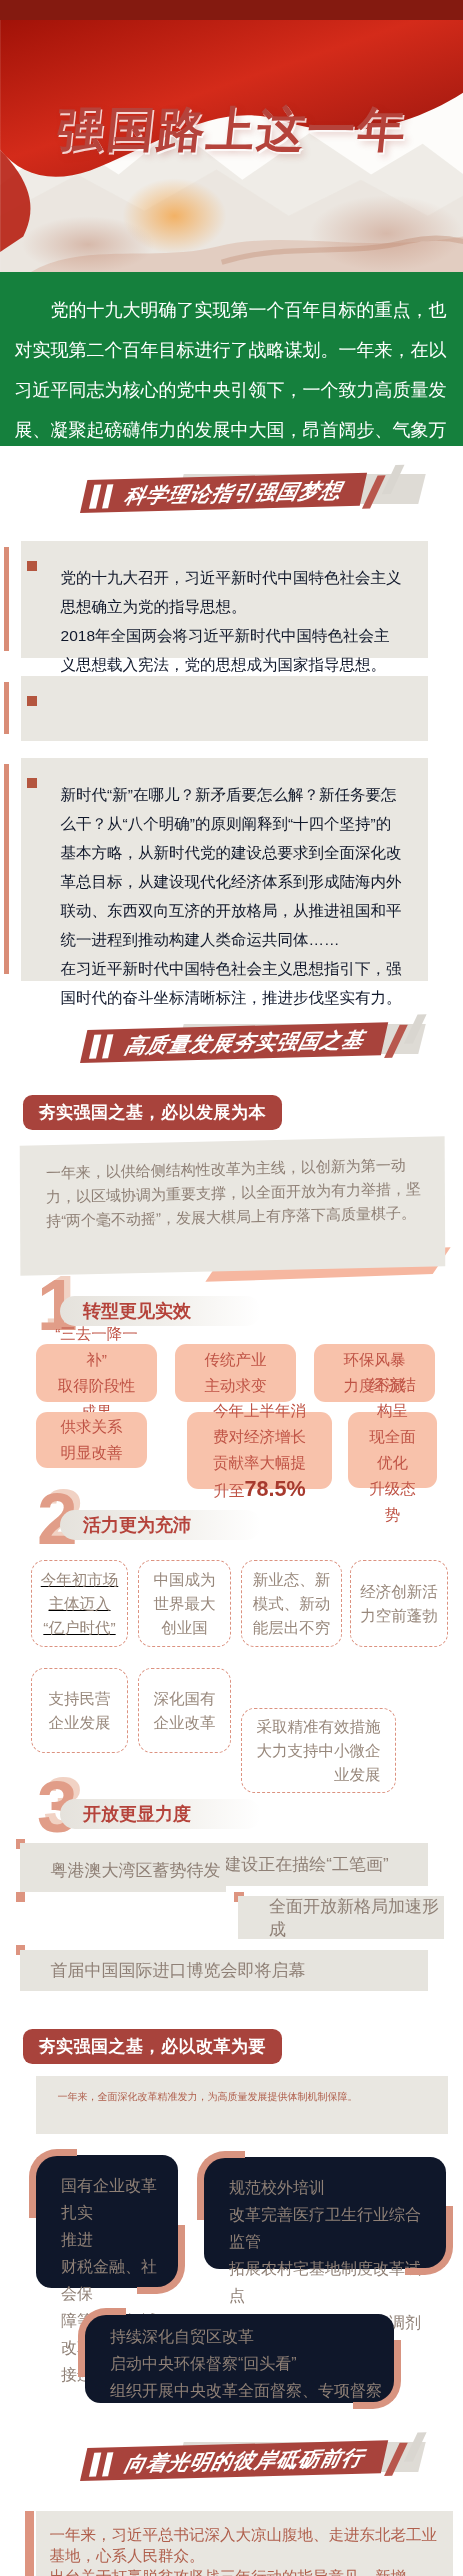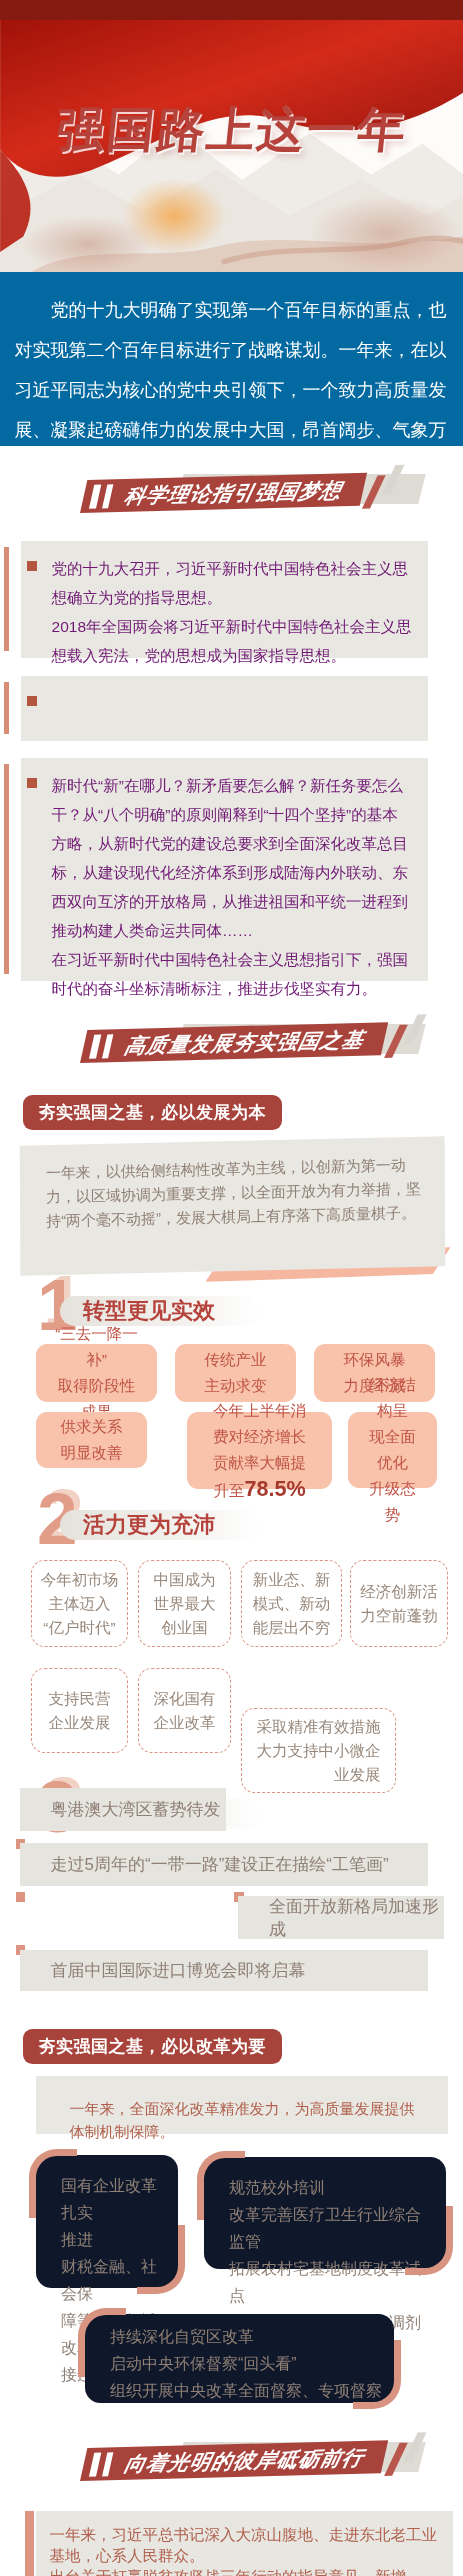--- a/index.html
+++ b/index.html
@@ -14,21 +14,21 @@
   #hero svg{position:absolute;left:0;top:0;}
   #hero-title{position:absolute;left:0;top:78px;width:464px;text-align:center;
     font-size:48px;font-weight:bold;color:#b5433b;letter-spacing:2.1px;
     transform:skewX(-6deg);
     text-shadow:1.5px 1.5px 0 rgba(255,255,255,.8),4.1px 4.1px 7.2px rgba(150,40,30,.25);}
   .glow{position:absolute;left:118px;top:155px;width:113px;height:82px;
     background:radial-gradient(ellipse at center,rgba(245,160,60,.75),rgba(245,160,60,0) 65%);}
   .wallblob{position:absolute;background:radial-gradient(ellipse at center,rgba(190,130,105,.45),rgba(190,130,105,0) 70%);}
 
   
-  #intro{left:0;top:272px;width:464px;height:174px;background:#0369a1;box-sizing:border-box;
+  #intro{left:0;top:272px;width:464px;height:174px;background:#15803d;box-sizing:border-box;
     padding:17.5px 14.4px 0 14.4px;}
   #intro p{margin:0;color:#fff;font-size:18px;line-height:40px;text-indent:2em;}
 
   
   .sec-banner{height:46px;}
   .sb-back{position:absolute;left:100px;top:-6.2px;width:242px;height:30px;background:#dedbd5;
     transform:skewX(-14deg);}
   .sb-red{position:relative;display:inline-flex;align-items:center;height:33px;
     padding:0 20.6px 0 8.2px;background:#a8433c;transform:skewX(-14deg) rotate(-1.5deg);
     transform-origin:left bottom;}
@@ -36,42 +36,42 @@
   .sb-red .bt{color:#fff;font-weight:bold;font-size:20.6px;letter-spacing:1px;margin-left:8.2px;
     font-style:italic;white-space:nowrap;}
   .sb-slash1{position:absolute;top:3.1px;right:-15.5px;width:8.2px;height:33px;background:#b8574d;
     transform:skewX(-14deg);}
   .sb-slash2{position:absolute;top:-7.2px;right:-33px;width:9.3px;height:29px;background:#d9d6d0;
     transform:skewX(-14deg);}
 
   
   .bcard{background:#e9e7e1;width:407px;left:20.6px;box-sizing:border-box;
     padding:13.4px 15.5px 0 31px;}
-  .bcard .txt{color:#701a75;font-size:15.5px;line-height:29px;margin:0;}
+  .bcard .txt{color:#0f172a;font-size:15.5px;line-height:29px;margin:9px;}
   .bcard .bullet{position:absolute;left:6.2px;top:19.6px;width:10.3px;height:10.3px;background:#b4563f;}
   .bcard .vbar{position:absolute;left:-16.5px;top:6.2px;bottom:7.2px;width:4.6px;background:#d98d77;}
 
   
   .pill{left:23px;background:#a8433c;color:#fff;font-weight:bold;font-size:17px;
     padding:6.2px 15.5px;border-radius:9.3px;letter-spacing:0.5px;}
 
   
   #leadwrap{left:19.6px;top:1141px;width:425px;height:130px;}
   #lead-shadow{position:absolute;right:5.2px;bottom:-7.2px;width:222px;height:27px;
     background:#f6b7a0;transform:skewX(-35deg) rotate(-2deg);}
   #lead-body{position:absolute;left:0;top:0;width:100%;height:100%;background:#e9e7e1;
     transform:rotate(-1.3deg) skewX(-1deg);box-sizing:border-box;padding:15.5px 23px 0 26px;}
   #lead-body .txt{color:#8f8076;font-size:15px;line-height:24px;margin:0;}
 
   
   .bignum{font-size:73px;font-weight:900;color:#e19d88;line-height:1;
     text-shadow:6.2px -4.1px 0 #f1d2c4;left:37px;}
   .numlabel{left:60px;width:201px;height:30px;border-radius:15.5px;
     background:linear-gradient(90deg,#e5e2dc 0%,#f2f0ec 55%,rgba(255,255,255,0) 100%);
-    color:#b5433b;font-weight:bold;font-size:22px;line-height:30px;padding-left:23px;
+    color:#b5433b;font-weight:bold;font-size:18px;line-height:30px;padding-left:23px;
     box-sizing:border-box;}
 
   
   .sbox{background:#f8c2ab;border-radius:11.3px;box-sizing:border-box;
     display:flex;align-items:center;justify-content:center;text-align:center;}
   .sbox .txt{color:#bf5345;font-size:15.5px;line-height:26px;margin:16px;}
   .sbox strong{font-size:21.6px;color:#a73a2e;}
 
   
   .dbox{border:1.5px dashed #dc9280;border-radius:13.4px;background:#fff;box-sizing:border-box;
@@ -79,21 +79,21 @@
   .dbox .txt{color:#98887c;font-size:15.5px;line-height:24px;margin:0;}
 
   
   .gbar{background:#e6e4de;box-sizing:border-box;color:#8f8076;font-size:17px;
     display:flex;align-items:center;padding-left:31px;}
   .gsq{width:9.8px;height:9.8px;background:#dd9480;}
 
   
   #reformlead{left:36px;top:2076px;width:412px;height:58px;background:#e9e7e1;
     box-sizing:border-box;padding:9.3px 15.5px 0 21.6px;}
-  #reformlead .txt{color:#b0604d;font-size:15px;line-height:23px;margin:12px;}
+  #reformlead .txt{color:#b0604d;font-size:10px;line-height:23px;margin:0;}
   .arcbox{background:#0f172a;border-radius:15.5px;box-sizing:border-box;padding:16.5px 10.3px 0 25px;}
   .arcbox .txt{color:#8f8076;font-size:16px;line-height:27px;margin:0;}
   .arc-tl{position:absolute;left:-7.2px;top:-6.2px;width:41px;height:62px;
     border-left:7.7px solid #d89480;border-top:7.7px solid #d89480;border-top-left-radius:28px;}
   .arc-br{position:absolute;right:-7.2px;bottom:-6.2px;width:41px;height:62px;
     border-right:7.7px solid #d89480;border-bottom:7.7px solid #d89480;border-bottom-right-radius:28px;}
 
   
   .s3card{background:#e8e6e0;width:417px;left:36px;box-sizing:border-box;padding:14.4px 15.5px 0 13.4px;}
   .s3card .txt{color:#b0604d;font-size:15.5px;line-height:20.6px;margin:0 0 9.3px 0;}
@@ -208,21 +208,21 @@
   </div>
   <div class="abs sbox" style="left:348px;top:1412px;width:89px;height:76px;">
     <p class="txt">经济结构呈
 现全面优化
 升级态势</p>
   </div>
 
   <div class="abs bignum" style="top:1482px;">2</div>
   <div class="abs numlabel" style="top:1510px;">活力更为充沛</div>
 
-  <div class="abs dbox" style="left:31px;top:1560px;width:97px;height:87px;">
+  <div class="abs dbox" style="left:31px;top:1560px;width:97px;height:87px;text-decoration:underline;">
     <p class="txt">今年初市场
 主体迈入
 “亿户时代”</p>
   </div>
   <div class="abs dbox" style="left:138px;top:1560px;width:93px;height:87px;">
     <p class="txt">中国成为
 世界最大
 创业国</p>
   </div>
   <div class="abs dbox" style="left:350px;top:1560px;width:98px;height:87px;">
@@ -249,21 +249,21 @@
 业发展</p>
   </div>
 
   <div class="abs bignum" style="top:1770px;">3</div>
   <div class="abs numlabel" style="top:1799px;">开放更显力度</div>
 
   <div class="abs gsq" style="left:15.5px;top:1839px;"></div>
   <div class="abs gbar" style="left:19.6px;top:1843px;width:408px;height:43px;">走过5周年的“一带一路”建设正在描绘“工笔画”</div>
 
   <div class="abs gsq" style="left:15.5px;top:1892px;"></div>
-  <div class="abs gbar" style="left:19.6px;top:1788px;width:206px;height:43px;">粤港澳大湾区蓄势待发</div>
+  <div class="abs gbar" style="left:19.6px;top:1849px;width:206px;height:43px;">粤港澳大湾区蓄势待发</div>
   <div class="abs gsq" style="left:234px;top:1892px;"></div>
   <div class="abs gbar" style="left:238px;top:1896px;width:206px;height:43px;">全面开放新格局加速形成</div>
 
   <div class="abs gsq" style="left:15.5px;top:1945px;"></div>
   <div class="abs gbar" style="left:19.6px;top:1950px;width:408px;height:41px;">首届中国国际进口博览会即将启幕</div>
 
   <div class="abs pill" style="top:2029px;">夯实强国之基，必以改革为要</div>
 
   <div id="reformlead" class="abs">
     <p class="txt">一年来，全面深化改革精准发力，为高质量发展提供体制机制保障。</p>

